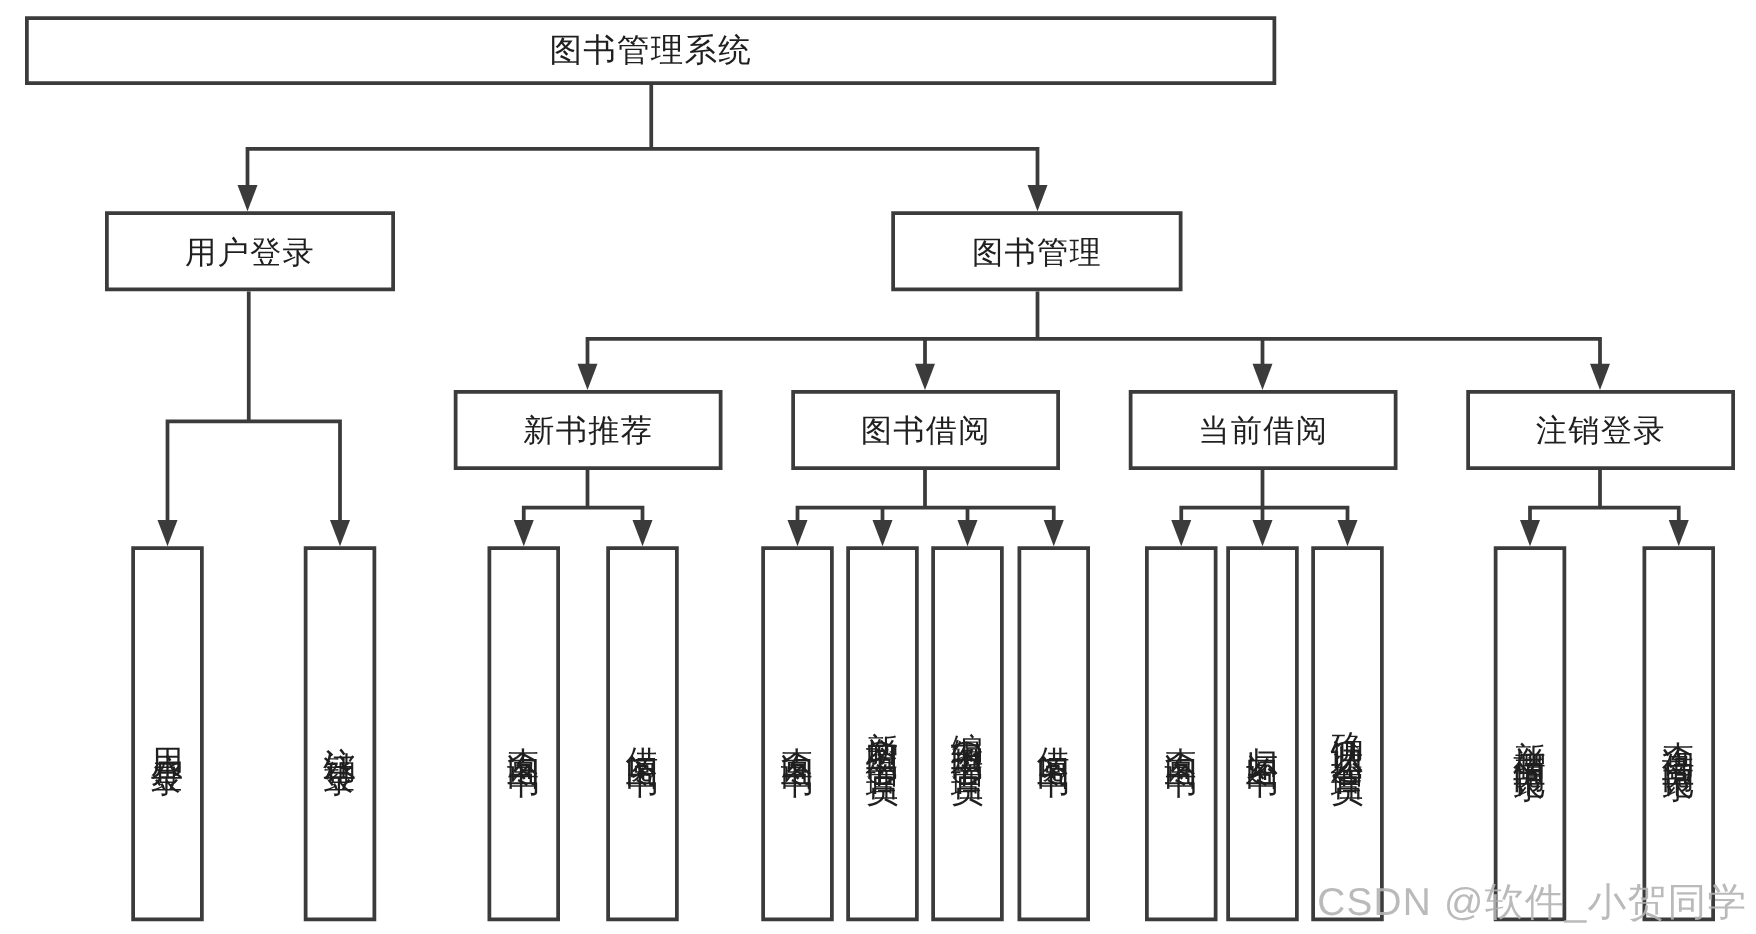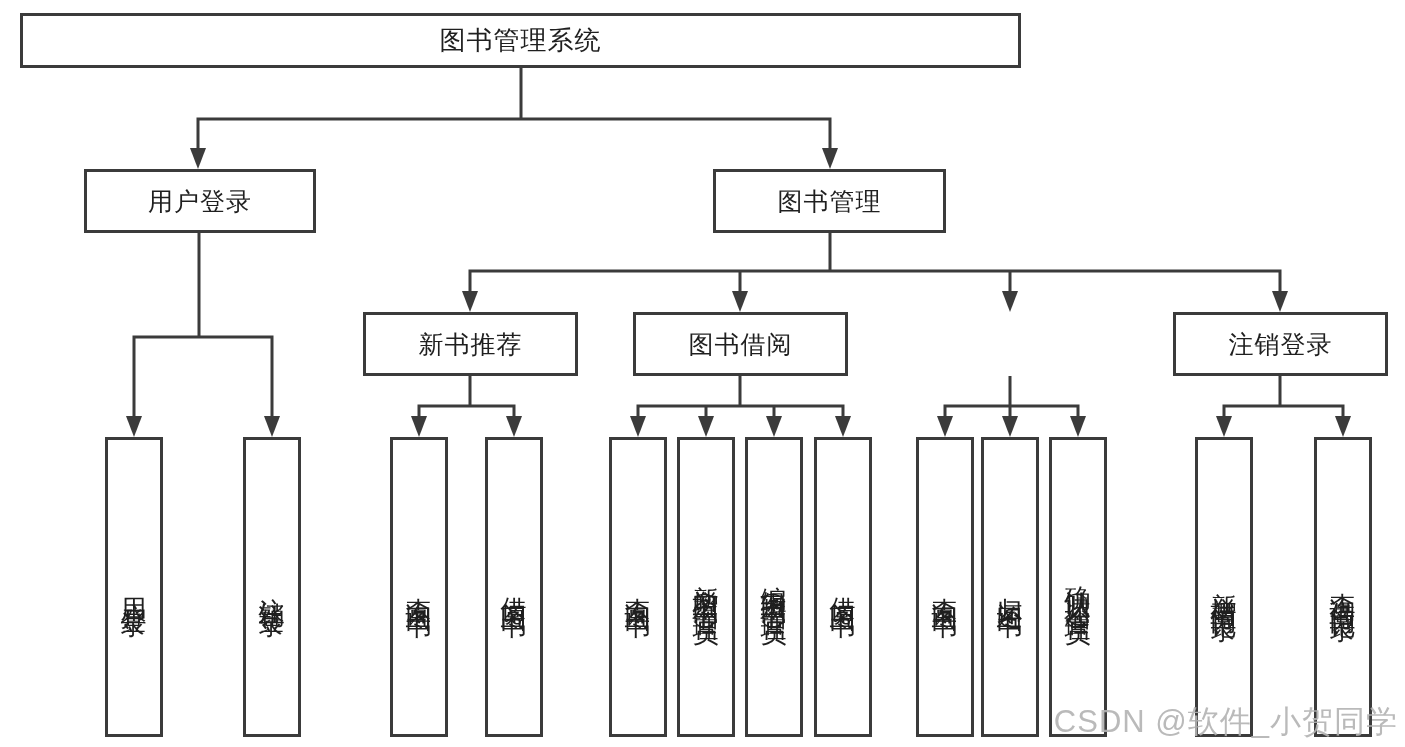--- a/index.html
+++ b/index.html
@@ -116,20 +116,23 @@
   <div class="node" style="left:713px; top:169px; width:233px; height:64px;">
     <span class="hlabel">图书管理</span>
   </div>
 
   <div class="node" style="left:363px; top:312px; width:215px; height:64px;">
     <span class="hlabel">新书推荐</span>
   </div>
   <div class="node" style="left:633px; top:312px; width:215px; height:64px;">
     <span class="hlabel">图书借阅</span>
   </div>
+  <div class="node" style="left:903px; top:312px; width:215px; height:64px;">
+    <span class="hlabel">当前借阅</span>
+  </div>
   <div class="node" style="left:1173px; top:312px; width:215px; height:64px;">
     <span class="hlabel">注销登录</span>
   </div>
 
   <div class="node leaf" style="left:105px; top:437px; width:58px; height:300px;">
     <span class="vlabel">用户登录</span>
   </div>
   <div class="node leaf" style="left:243px; top:437px; width:58px; height:300px;">
     <span class="vlabel">注销登录</span>
   </div>

